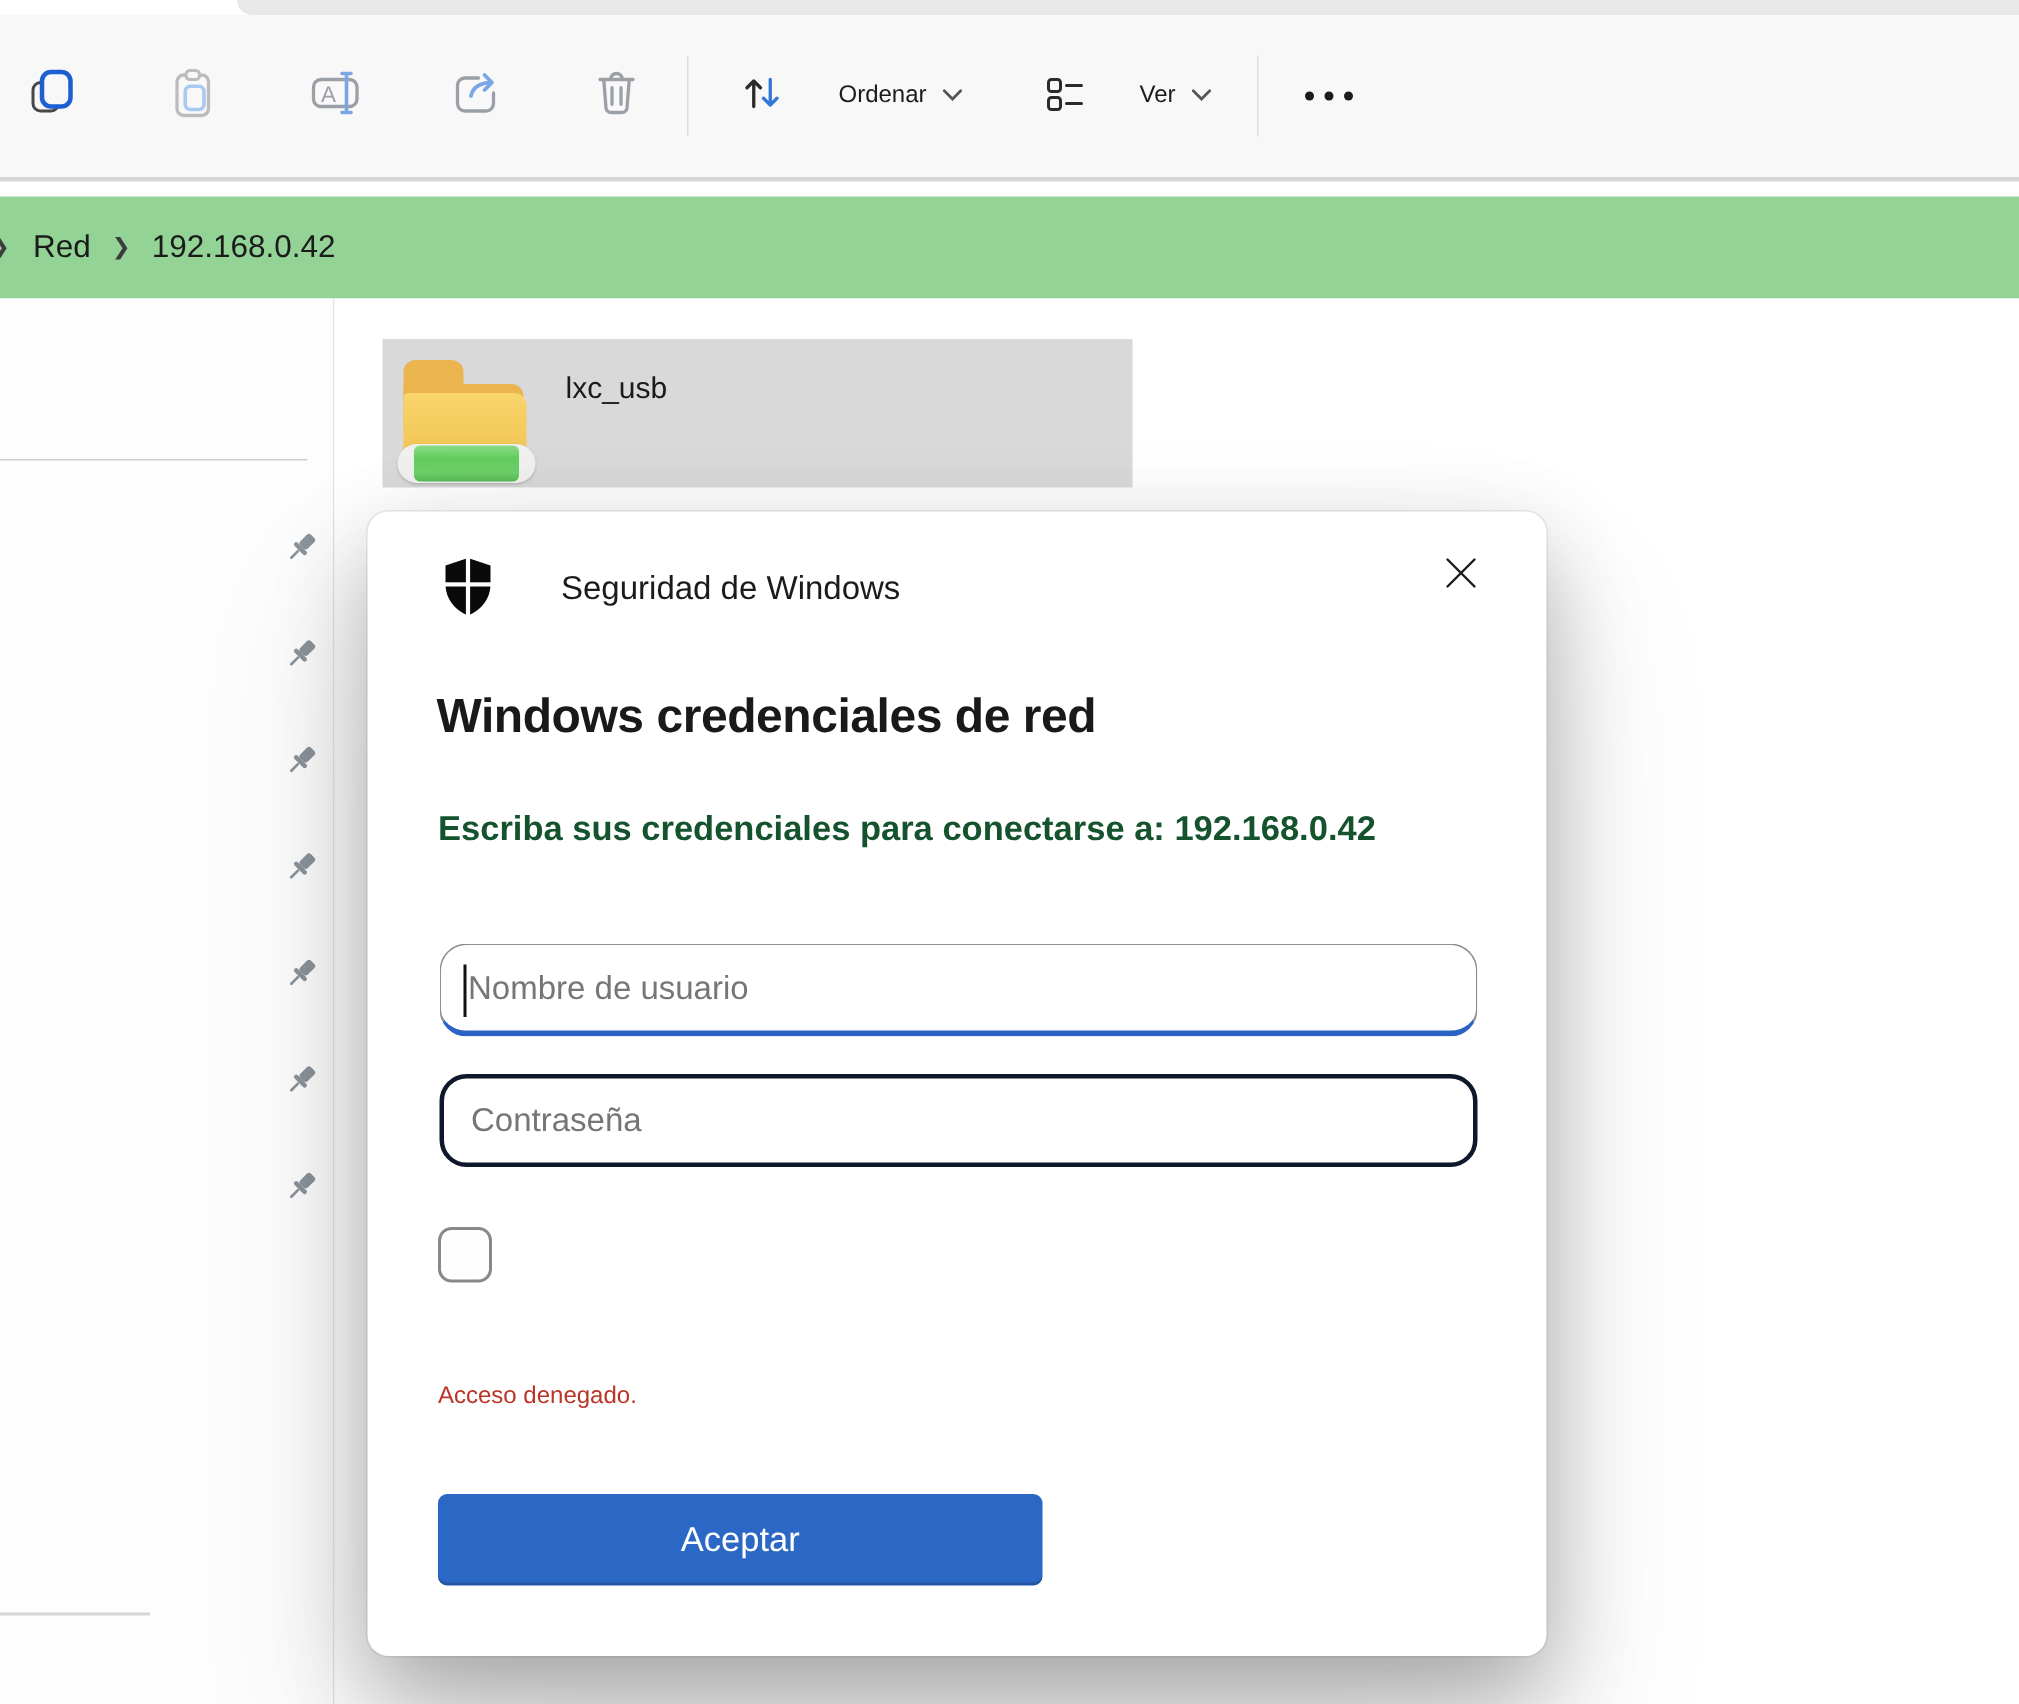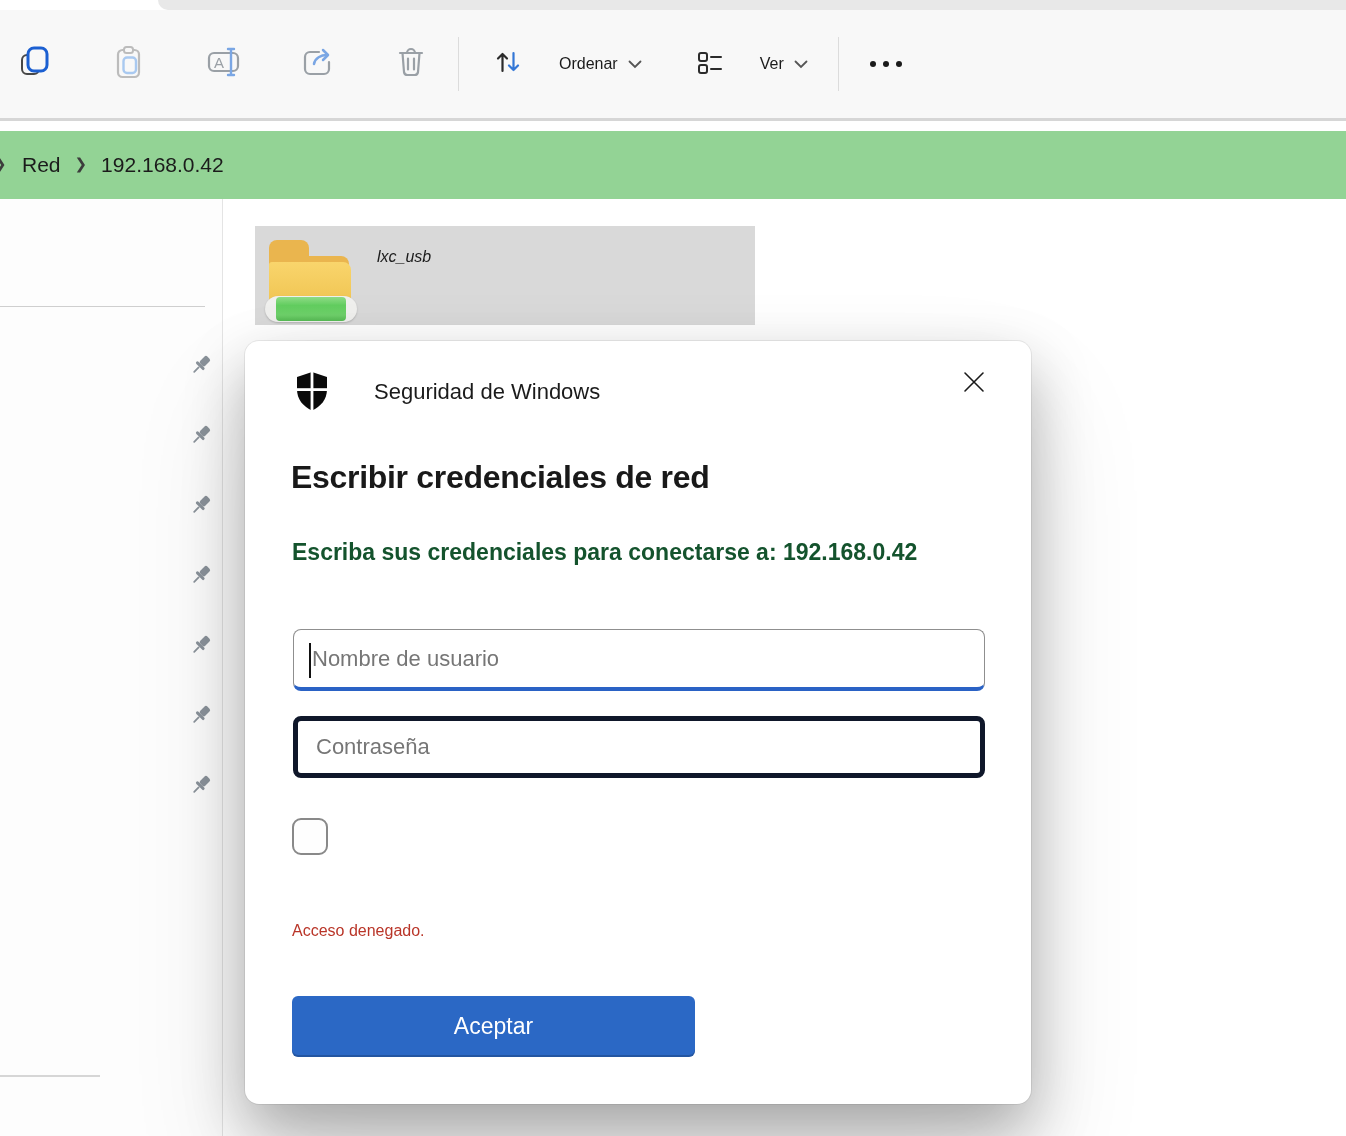--- a/index.html
+++ b/index.html
@@ -50,39 +50,39 @@
   .folder-back { position:absolute; left:2px; top:20px; width:80px; height:30px;
     background:#eab54e; border-radius:0 8px 0 0; }
   .folder-front { position:absolute; left:2px; top:26px; width:82px; height:46px;
     background:linear-gradient(180deg,#f9d56c 0%,#f3ca5b 60%,#edc252 100%);
     border-radius:3px 8px 8px 8px; }
   .usb-bar { position:absolute; left:-2px; top:60px; width:92px; height:26px;
     background:#f0f0ee; border-radius:13px; box-shadow:0 1px 2px rgba(0,0,0,.18); }
   .usb-bar-green { position:absolute; left:11px; right:11px; top:1px; bottom:1px;
     background:linear-gradient(180deg,#8fdc87 0%,#63ce60 35%,#6ed06a 75%,#57bb55 100%);
     border-radius:4px; }
-  .file-label { font-size:16px; color:#1b1b1b; margin:22px 0 0 22px;font-style:italic; }
+  .file-label { font-size:20px; color:#1b1b1b; margin:22px 0 0 22px; }
   
   .dialog { position:absolute; left:245px; top:341px; width:786px; height:763px;
     background:#ffffff; border-radius:14px;
     box-shadow:0 0 0 1px rgba(0,0,0,.07), 0 26px 60px rgba(0,0,0,.28), 0 60px 120px rgba(0,0,0,.12); }
   .dlg-shield { position:absolute; left:50px; top:30px; }
   .dlg-apptitle { position:absolute; left:129px; top:38px; font-size:22px; color:#1b1b1b; }
   .dlg-close { position:absolute; right:28px; top:14px; width:58px; height:58px;
     display:flex; align-items:center; justify-content:center; border-radius:6px; cursor:default; }
   .dlg-title { position:absolute; left:46px; top:118px; font-size:32px; font-weight:700;
     letter-spacing:-0.3px; color:#191919; }
   .dlg-subtitle { position:absolute; left:47px; top:198px; font-size:23px; color:#14532d;font-weight:bold; }
-  .field { position:absolute; left:48px; width:692px; height:62px; border-radius:8px;
+  .field { position:absolute; left:48px; width:692px; height:62px; border-radius:18px;
     background:#fff; font-size:22px; color:#1b1b1b; padding:0 18px;
     font-family:"Liberation Sans", sans-serif; outline:none; }
   .field::placeholder { color:#767676; opacity:1; }
   .field-user { top:288px; border:1px solid #8f8f8f;
     border-bottom:4px solid var(--focus,#2a62c5); }
-  .field-pass { top:375px; border:5px solid #0f172a; }
+  .field-pass { top:375px; border:3px solid #0f172a; }
   .caret { position:absolute; left:64px; top:302px; width:2px; height:35px; background:#111; }
   .checkbox { position:absolute; left:47px; top:477px; width:36px; height:37px;
     border:2.5px solid #898989; border-radius:9px; background:#fefefe; cursor:default; }
   .check-label { position:absolute; left:103px; top:482px; font-size:23.5px; color:#1b1b1b; }
   .dlg-error { position:absolute; left:47px; top:581px; font-size:16px; color:var(--error,#b93528); }
   .btn { position:absolute; top:655px; height:61px; border-radius:6px; font-size:23px;
     display:flex; align-items:center; justify-content:center; cursor:default;
     font-family:"Liberation Sans", sans-serif; }
   .btn-ok { left:47px; width:403px; background:var(--accent,#2b68c5); color:#ffffff;
     box-shadow:inset 0 -2px 0 rgba(0,0,0,.18); }
@@ -277,21 +277,21 @@
   </span>
   <div class="dlg-apptitle">Seguridad de Windows</div>
   <div class="dlg-close">
     <span>
       <svg width="24" height="24" viewBox="0 0 24 24">
           <path d="M3 3 L21 21 M21 3 L3 21" stroke="#1a1a1a" stroke-width="1.6" stroke-linecap="round"></path>
         </svg>
     </span>
   </div>
 
-  <div class="dlg-title">Escribir credenciales de red</div>
+  <div class="dlg-title">Windows credenciales de red</div>
   <div class="dlg-subtitle">Escriba sus credenciales para conectarse a: 192.168.0.42</div>
 
   <input class="field field-user" type="text" placeholder="Nombre de usuario" style="">
   <div class="caret"></div>
 
   <input class="field field-pass" type="text" placeholder="Contraseña" style="">
 
   <div class="checkbox" role="checkbox" aria-checked="false"></div>
 
   <div class="dlg-error">Acceso denegado.</div>

